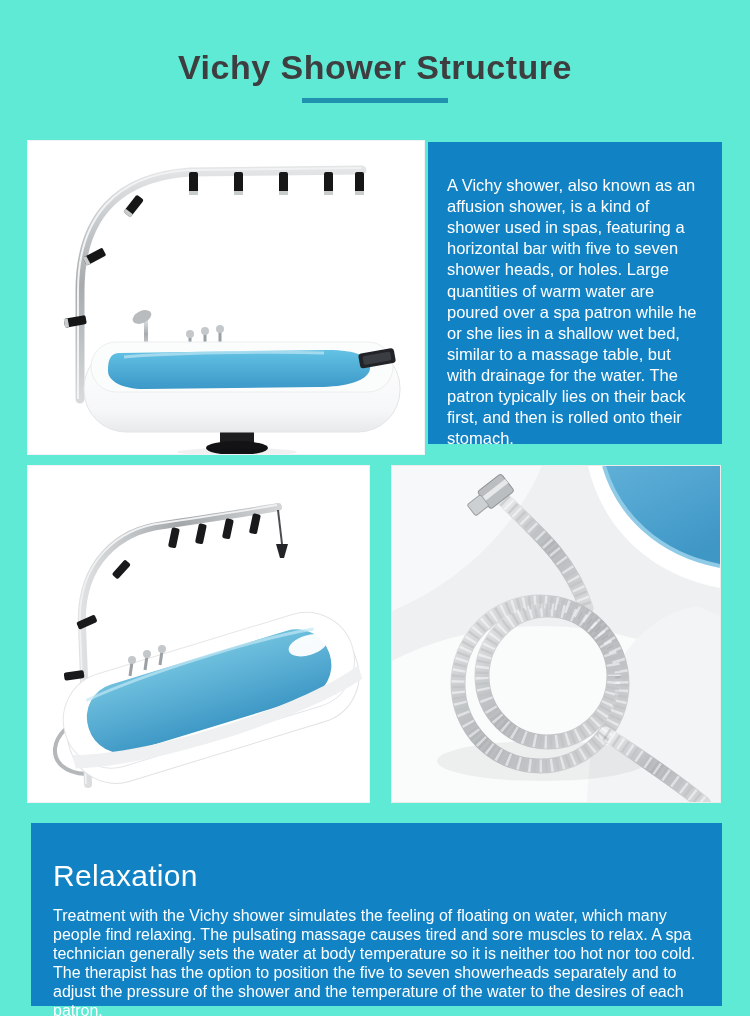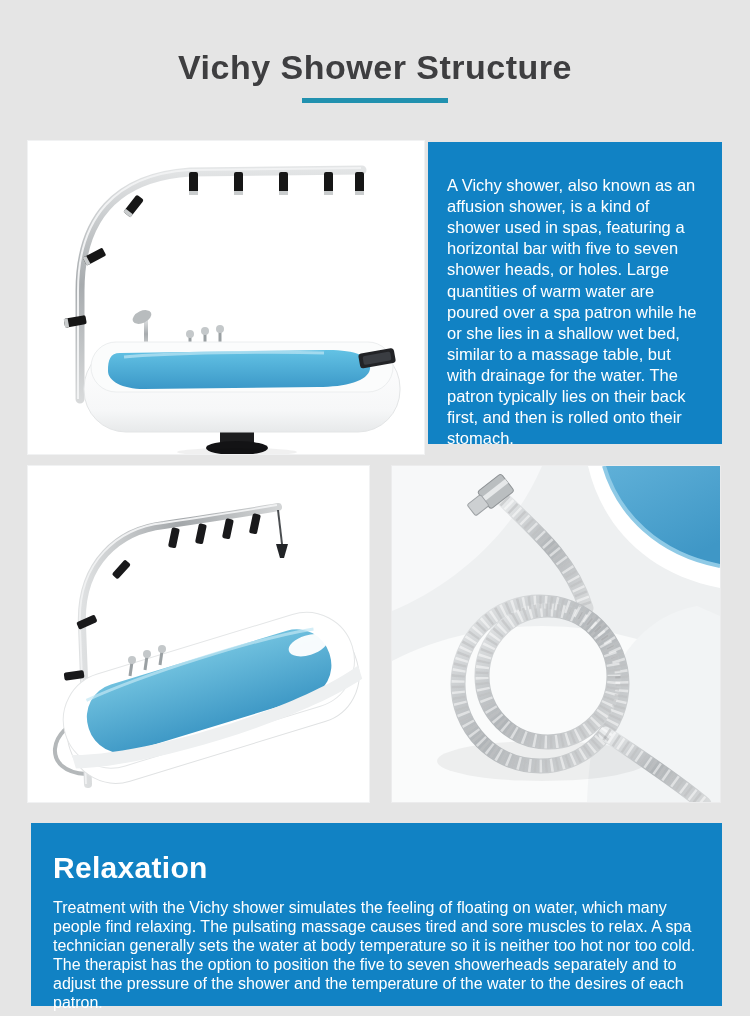--- a/index.html
+++ b/index.html
@@ -1,21 +1,21 @@
 <!DOCTYPE html>
 <html><head>
 <meta charset="utf-8">
 <style>
   html,body{margin:0;padding:0;}
   body{
     width:750px;height:1016px;background:#ffffff;overflow:hidden;
     font-family:"Liberation Sans","DejaVu Sans",sans-serif;
     -webkit-font-smoothing:antialiased;
   }
-  .page{position:relative;width:750px;height:1016px;background:#e5e5e5;}
+  .page{position:relative;width:750px;height:1016px;background:#5eead4;}
 
   
   .header{padding-top:48px;text-align:center;}
   .title{
     font-size:34px;font-weight:bold;color:#3e3e40;letter-spacing:.5px;margin:0;
   }
   .title-underline{
     width:146px;height:5px;background:#2191af;margin:11px auto 0 auto;
   }
 
@@ -41,21 +41,21 @@
   .row2{position:absolute;left:27px;top:465px;width:696px;height:338px;}
   .card-angle{position:absolute;left:0;top:0;width:343px;height:338px;}
   .card-hose{position:absolute;left:364px;top:0;width:330px;height:338px;border:1px solid #ececed;box-sizing:border-box;background:#eef0f1;}
 
   
   .relax-band{
     position:absolute;left:31px;top:823px;width:691px;height:183px;
     background:#1182c4;box-sizing:border-box;padding:20px 24px 0 22px;
   }
   .relax-heading{
-    color:#ffffff;font-size:30px;font-weight:bold;margin:8px 0 13px 0;letter-spacing:.3px;
+    color:#ffffff;font-size:30px;font-weight:normal;margin:16px 0 13px 0;letter-spacing:.3px;
   }
   .relax-text{
     color:#ffffff;font-size:16px;line-height:1.19;margin:0;
   }
 
   svg{display:block;}
 </style>
 </head>
 <body>
 

